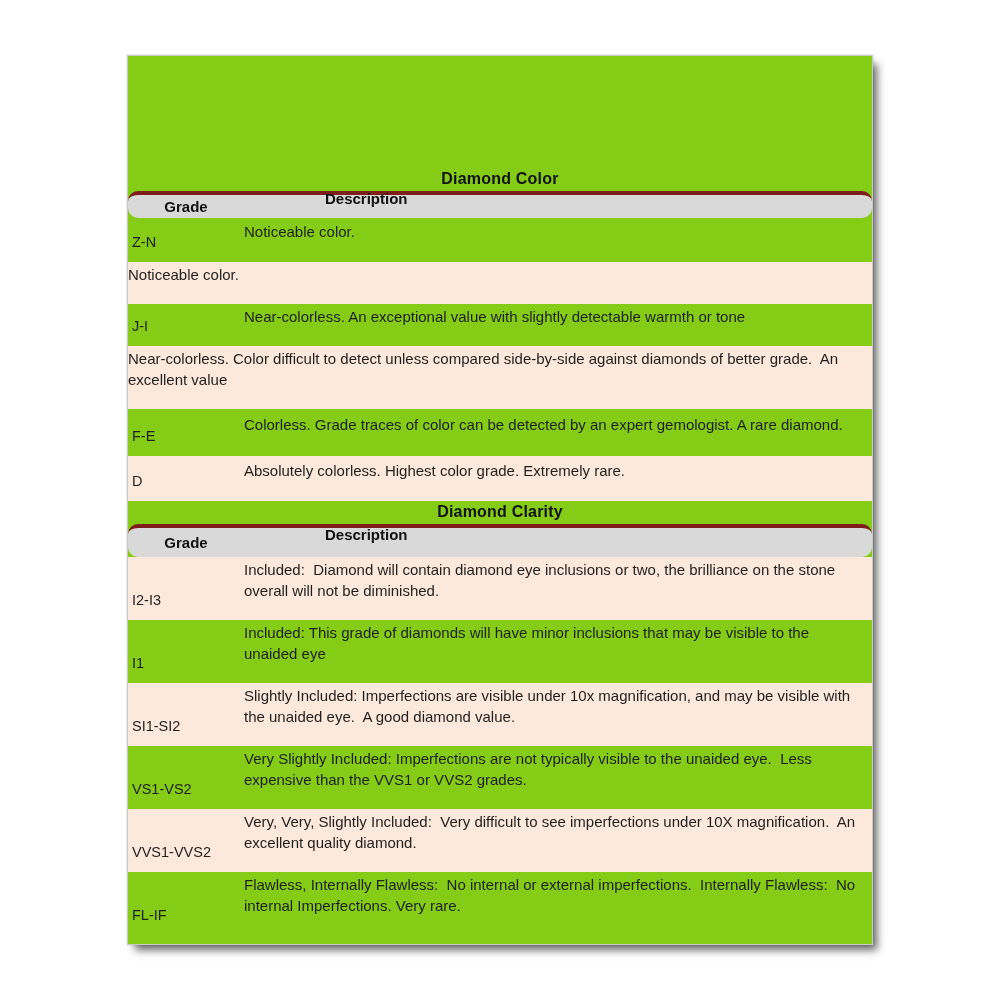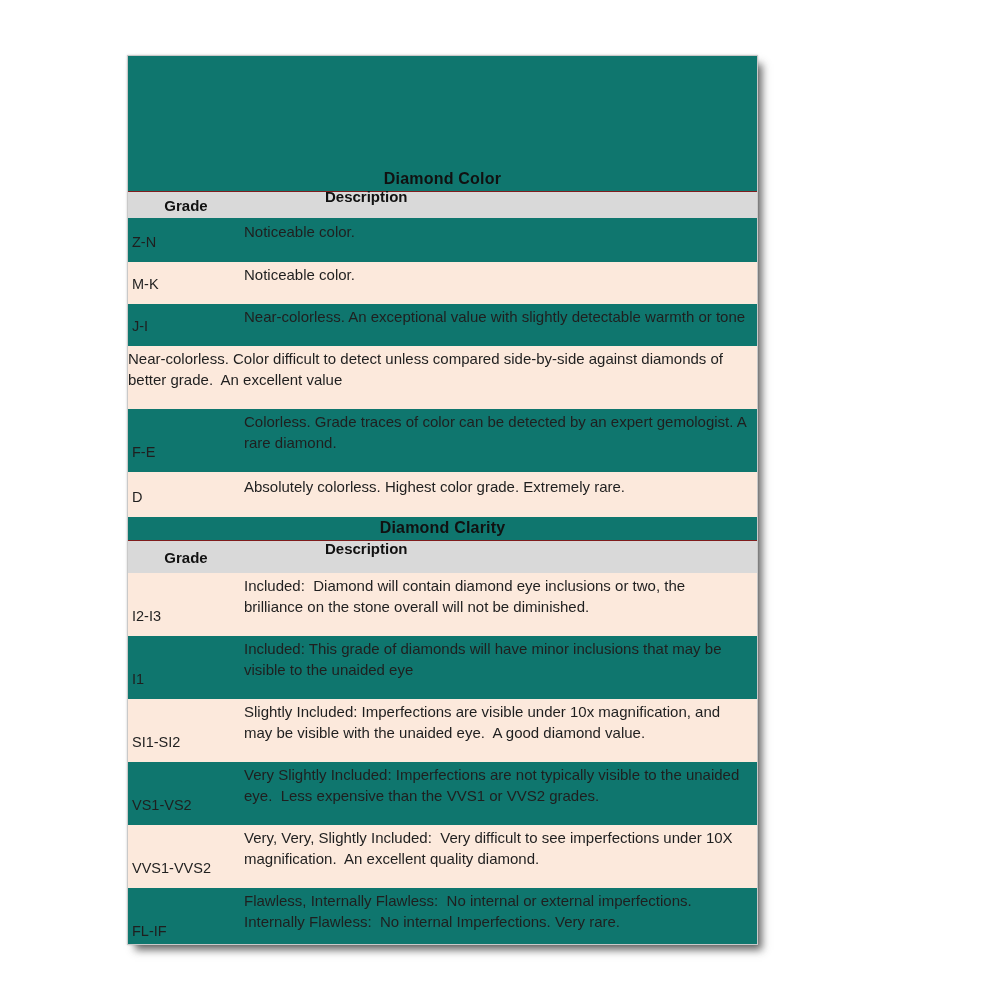--- a/index.html
+++ b/index.html
@@ -12,23 +12,23 @@
     position: relative;
     width: 1000px;
     height: 1000px;
     background: #ffffff;
     overflow: hidden;
   }
   .page {
     position: absolute;
     left: 127px;
     top: 55px;
-    width: 631px;
+    width: 746px;
     height: 890px;
-    background: #0f766e;
+    background: #84cc16;
     border: 1px solid #c9c9c9;
     box-sizing: border-box;
     box-shadow: 6px 7px 8px -2px rgba(45, 45, 45, 0.72),
                 0 0 2px rgba(0, 0, 0, 0.18);
     color: #1f1f1f;
     overflow: hidden;
   }
   .table-section { width: 100%; }
   .section-color { margin-top: 112px; }
   .section-clarity { }
@@ -42,22 +42,23 @@
     letter-spacing: 0.2px;
   }
   .grid-table { width: 100%; }
   .row {
     display: flex;
     width: 100%;
     box-sizing: border-box;
   }
   .row.header {
     background: #d9d9d9;
-    border-top: 1px solid #7f1d1d;
+    border-top: 4px solid #7f1d1d;
     height: 27px;
+    border-radius: 10px;
   }
   .section-clarity .row.header { height: 33px; }
   .row.alt { background: #fce9dc; }
   .grade-cell {
     width: 116px;
     flex: 0 0 116px;
     box-sizing: border-box;
     display: flex;
     align-items: flex-end;
     padding: 0 0 11px 4px;
@@ -102,21 +103,20 @@
       <div class="grid-table">
         <div class="row header">
           <div class="grade-cell">Grade</div>
           <div class="desc-cell">Description</div>
         </div>
         <div class="row" style="min-height:44px">
           <div class="grade-cell">Z-N</div>
           <div class="desc-cell">Noticeable color.</div>
         </div>
         <div class="row alt" style="min-height:40px">
-          <div class="grade-cell">M-K</div>
           <div class="desc-cell">Noticeable color.</div>
         </div>
         <div class="row" style="min-height:38px">
           <div class="grade-cell">J-I</div>
           <div class="desc-cell">Near-colorless. An exceptional value with slightly detectable warmth or tone</div>
         </div>
         <div class="row alt" style="min-height:45px">
           <div class="desc-cell">Near-colorless. Color difficult to detect unless compared side-by-side against diamonds of better grade.  An excellent value</div>
         </div>
         <div class="row" style="min-height:47px">

